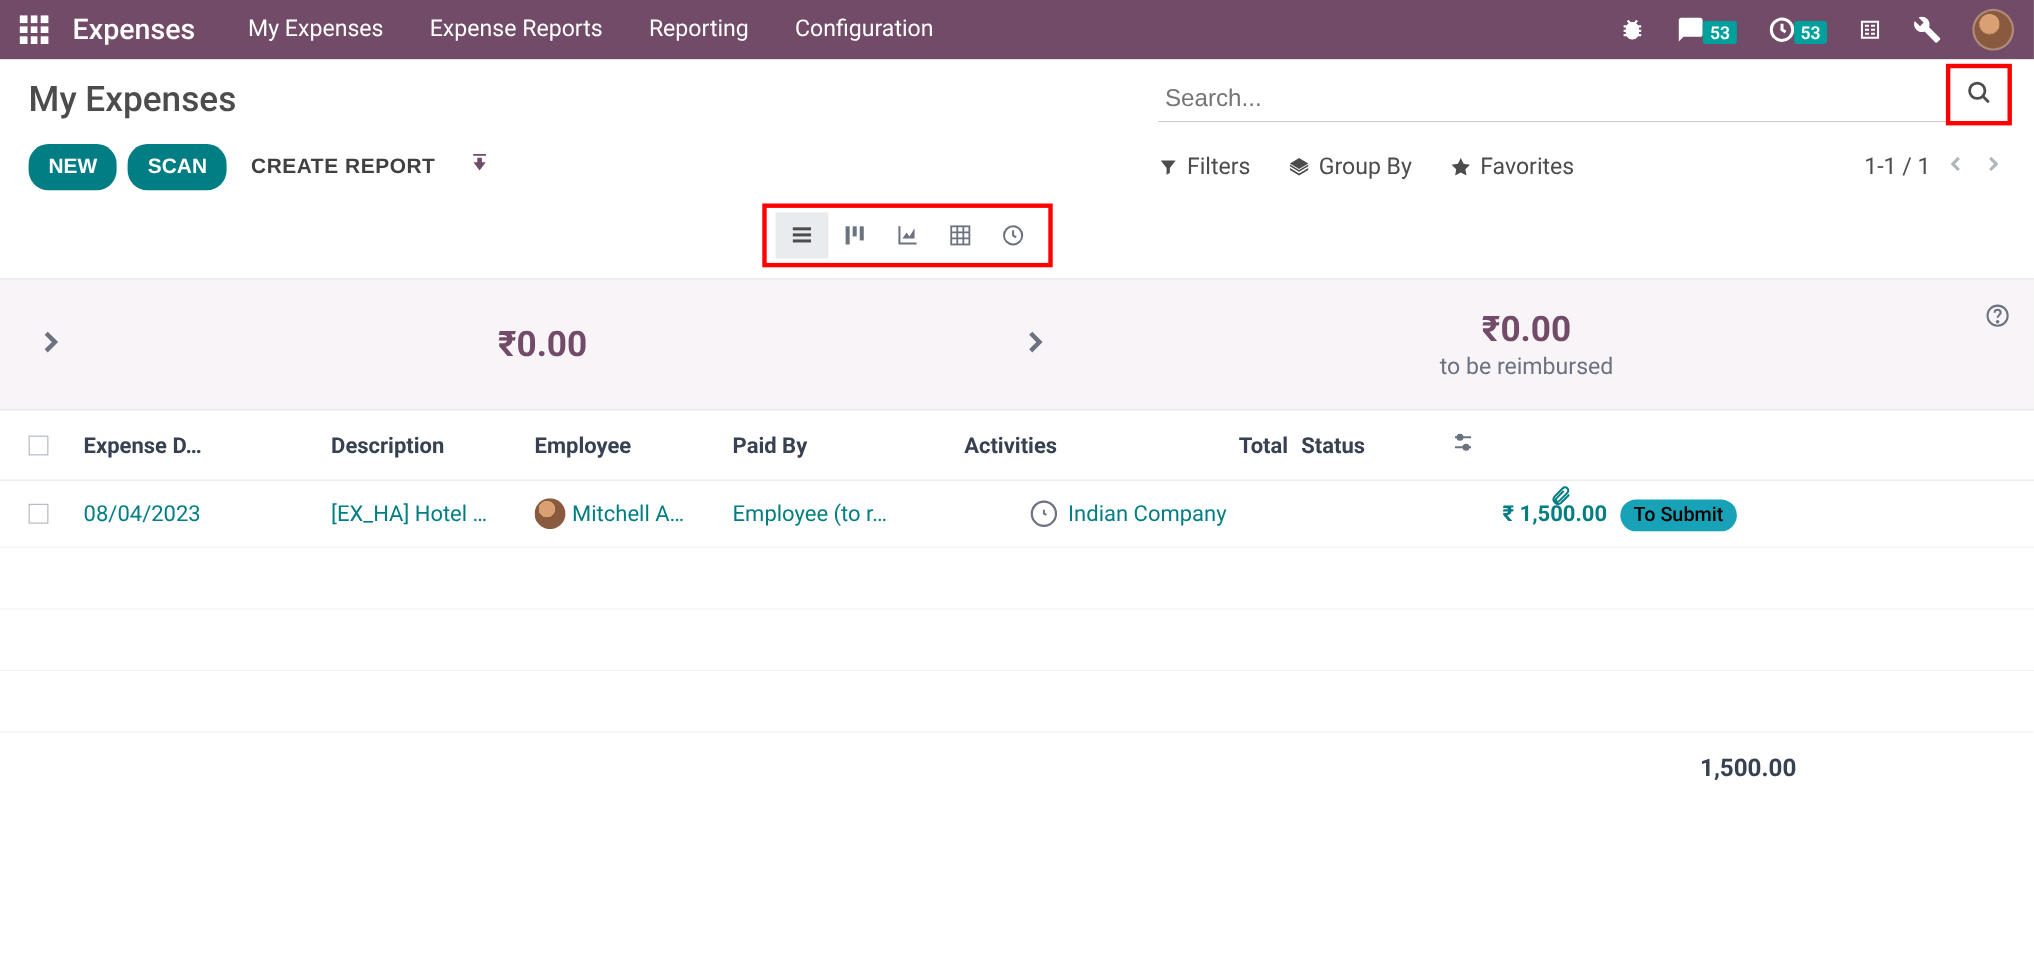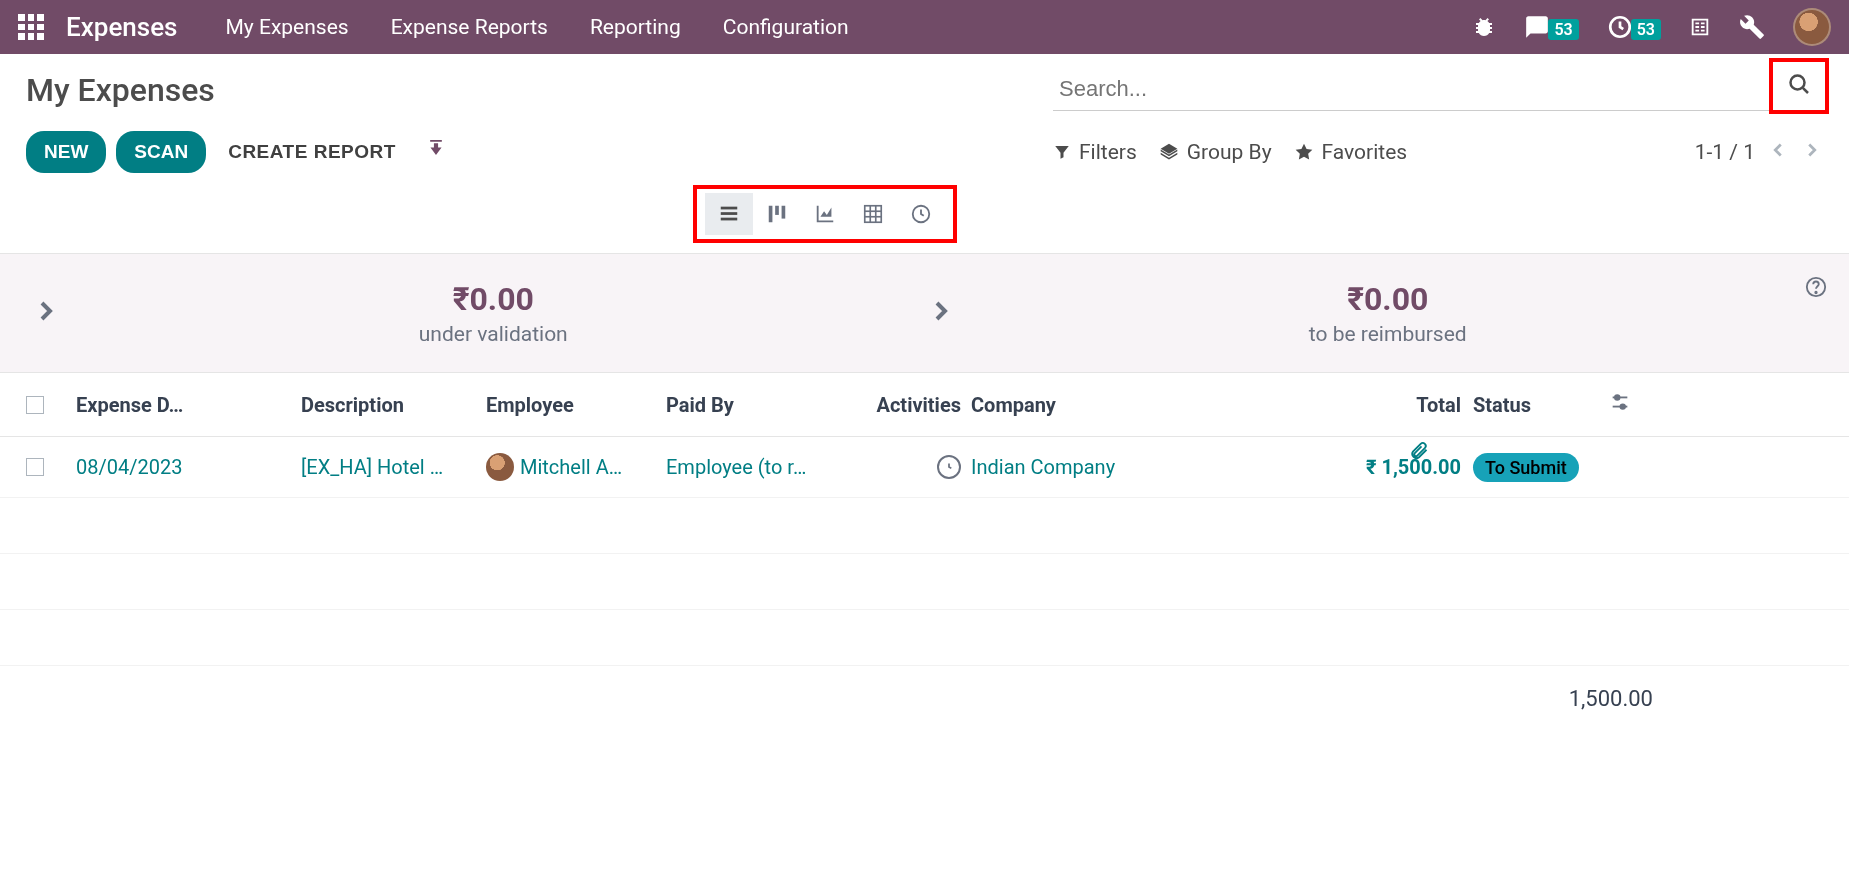--- a/index.html
+++ b/index.html
@@ -23,21 +23,21 @@
   .search-wrap { margin-left: auto; flex: 0 0 770px; position: relative; }
   .search-input { width: 100%; font-size: 22px; padding: 8px 44px 8px 6px; border: none; border-bottom: 1px solid #ccc; outline: none; color: #6b7280; }
   .search-btn-box { position: absolute; right: -6px; top: -10px; border: 4px solid #ff0000; padding: 10px 14px; cursor: pointer; }
   
   .cp-row2 { display: flex; align-items: center; margin-top: 20px; }
   .btn { display: inline-block; padding: 10px 18px; font-size: 19px; font-weight: 600; border: none; cursor: pointer; margin-right: 10px; }
   .btn-primary { background: #017E84; color: #fff; border-radius: 18px; }
   .btn-link { background: transparent; color: #404040; padding: 10px 12px; font-weight: 700; letter-spacing: 0.5px; }
   .dl-icon { color: #714B67; cursor: pointer; margin-left: 8px; }
   
-  .search-options { margin-left: auto; display: flex; align-items: center; gap: 22px; flex: 0 0 770px; }
+  .search-options { margin-left: auto; display: flex; align-items: center; gap: 34px; flex: 0 0 770px; }
   .opt { display: flex; align-items: center; gap: 8px; color: #4c4c4c; font-size: 21px; cursor: pointer; }
   .pager { margin-left: auto; display: flex; align-items: center; gap: 12px; color: #4c4c4c; font-size: 21px; }
   .pager-btn { color: #adb5bd; cursor: pointer; }
   
   .view-switcher { display: flex; margin-top: 12px; justify-content: center; position: relative; width: fit-content; margin-left: auto; margin-right: auto; transform: translateX(-100px); }
   .vs-box { border: 4px solid #ff0000; display: flex; padding: 4px 8px; }
   .vs-btn { width: 48px; height: 42px; display: flex; align-items: center; justify-content: center; cursor: pointer; color: #6b7280; }
   .vs-btn.active { background: #e9ecef; color: #4c4c4c; }
   
   
@@ -62,21 +62,21 @@
   .col-comp { flex: 0 0 290px; }
   .col-tot { flex: 0 0 210px; text-align: right; }
   .col-stat { flex: 0 0 130px; padding-left: 12px; }
   .col-opt { flex: 0 0 40px; text-align: right; }
   .mini-avatar { width: 28px; height: 28px; border-radius: 50%; background: radial-gradient(circle at 40% 35%, #d9a074 0%, #d9a074 30%, #8a5a3f 31%, #8a5a3f 100%); flex-shrink: 0; }
   .attach-icon { position: absolute; right: 420px; top: 4px; color: #017E84; }
   .status-pill { background: #17a2b8; color: #000000; padding: 4px 12px; border-radius: 16px; font-size: 18px; font-weight: 500; }
   .opt-icon { color: #6b7280; cursor: pointer; }
   .act-circle { display: inline-flex; width: 24px; height: 24px; border: 2px solid #6b7280; border-radius: 50%; align-items: center; justify-content: center; }
   
-  .tfoot { display: flex; padding: 20px 26px 40px; font-size: 22px; font-weight: 400; color: #374151; }
+  .tfoot { display: flex; padding: 20px 26px 40px; font-size: 22px; font-weight: 700; color: #374151; gap: 20px; }
   .tfoot .sp { flex: 1; }
   .tfoot-val { flex: 0 0 210px; text-align: right; }
   .tfoot-pad { flex: 0 0 170px; }
   
   .trow-empty { height: 56px; border-bottom: 1px solid #f2f2f2; }
 </style>
 </head>
 <body>
 
 <div class="topbar">
@@ -228,21 +228,20 @@
 </div>
 
 <div class="dashboard">
   <div class="dash-chev">
     <svg width="32" height="32" viewBox="0 0 24 24" fill="none" stroke="currentColor" stroke-width="3">
         <path d="M9 18l6-6-6-6"></path>
       </svg>
   </div>
   <div class="dash-col">
     <div class="dash-amt">₹0.00</div>
-    <div class="dash-label">under validation</div>
   </div>
   <div class="dash-chev">
     <svg width="32" height="32" viewBox="0 0 24 24" fill="none" stroke="currentColor" stroke-width="3">
         <path d="M9 18l6-6-6-6"></path>
       </svg>
   </div>
   <div class="dash-col">
     <div class="dash-amt">₹0.00</div>
     <div class="dash-label">to be reimbursed</div>
   </div>
@@ -258,21 +257,20 @@
 <div class="tbl">
   <div class="thead">
     <div class="col-cb">
         <div class="cb"></div>
       </div>
     <div class="col-date">Expense D…</div>
     <div class="col-desc">Description</div>
     <div class="col-emp">Employee</div>
     <div class="col-paid">Paid By</div>
     <div class="col-act">Activities</div>
-    <div class="col-comp" style="padding-left:10px">Company</div>
     <div class="col-tot">Total</div>
     <div class="col-stat">Status</div>
     <div class="col-opt">
       <span class="opt-icon">
         <svg width="22" height="22" viewBox="0 0 24 24" fill="none" stroke="currentColor" stroke-width="2">
             <line x1="4" y1="7" x2="20" y2="7"></line>
             <circle cx="9" cy="7" r="2.5" fill="currentColor"></circle>
             <line x1="4" y1="17" x2="20" y2="17"></line>
             <circle cx="15" cy="17" r="2.5" fill="currentColor"></circle>
           </svg>

